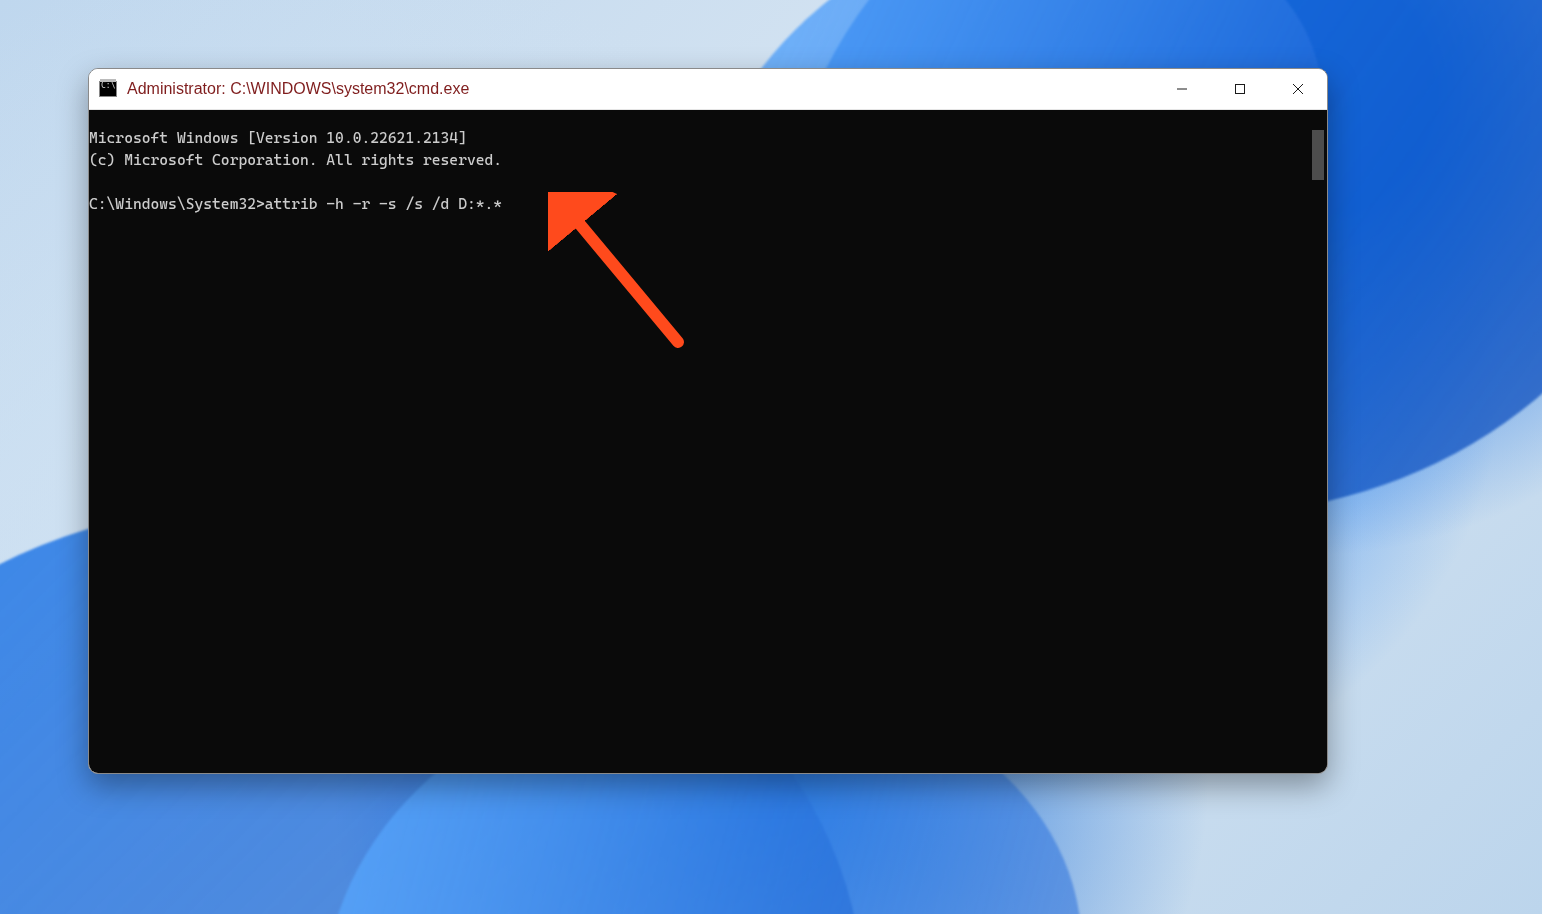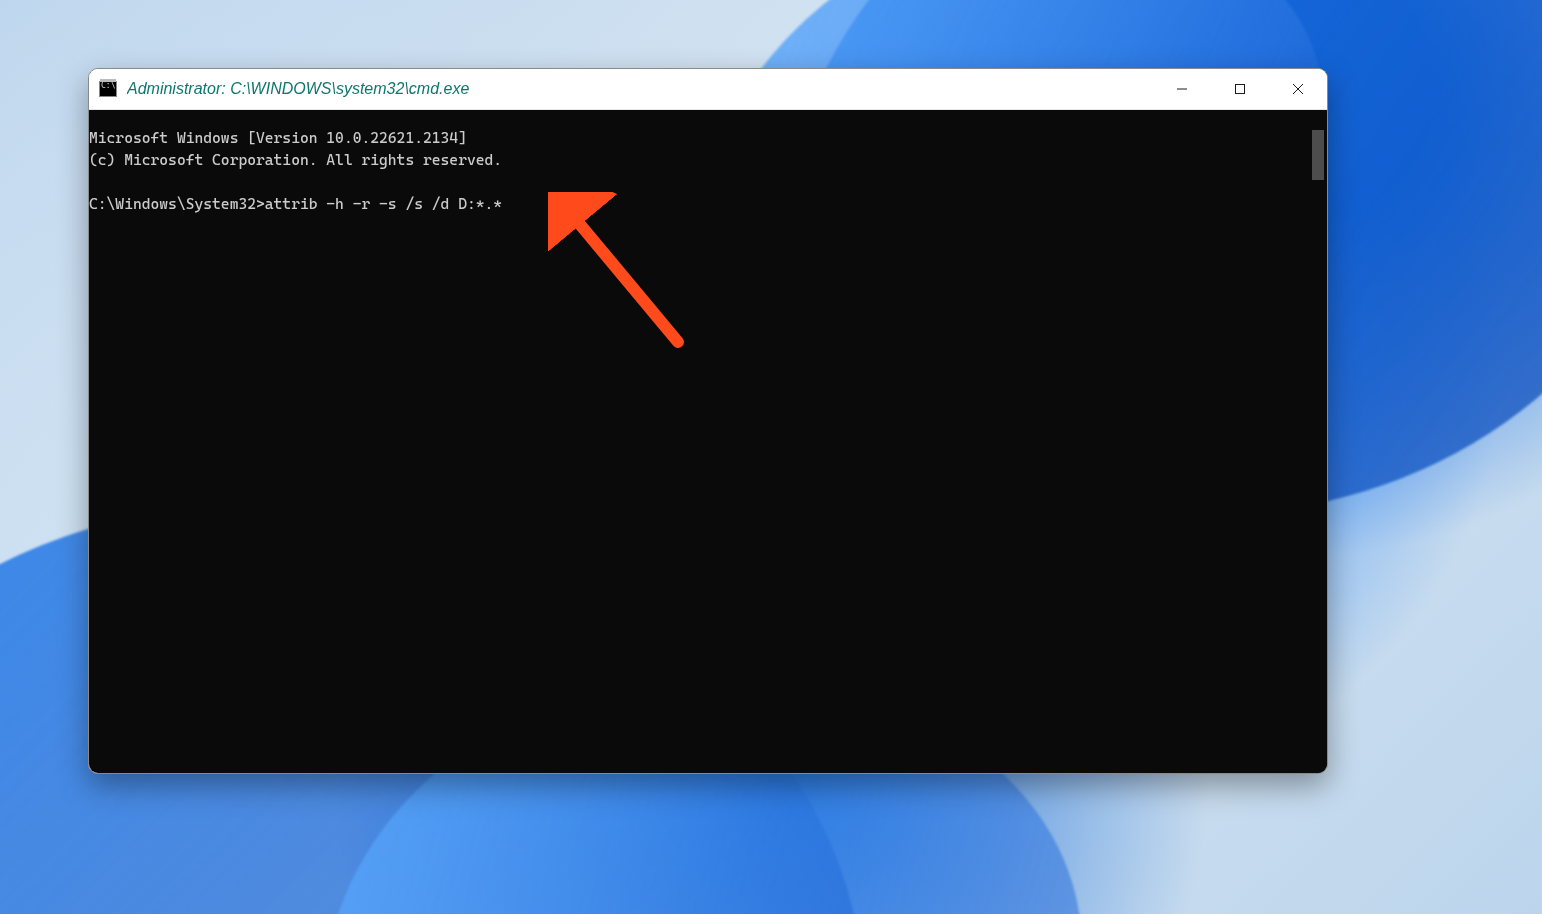--- a/index.html
+++ b/index.html
@@ -96,25 +96,24 @@
   }
   .cmd-icon::after{
     content:"";
     position:absolute;
     left:0; right:0; top:-3px; height:3px;
     background:#bbb;
   }
 
   .title-text {
     font-size: 16px;
-    color: #0f766e;
+    color: #7f1d1d;
     white-space: nowrap;
     overflow: hidden;
     text-overflow: ellipsis;
-    font-style: italic;
   }
 
   .win-controls {
     display: flex;
     height: 100%;
   }
   .win-btn {
     width: 58px;
     height: 100%;
     display: flex;

